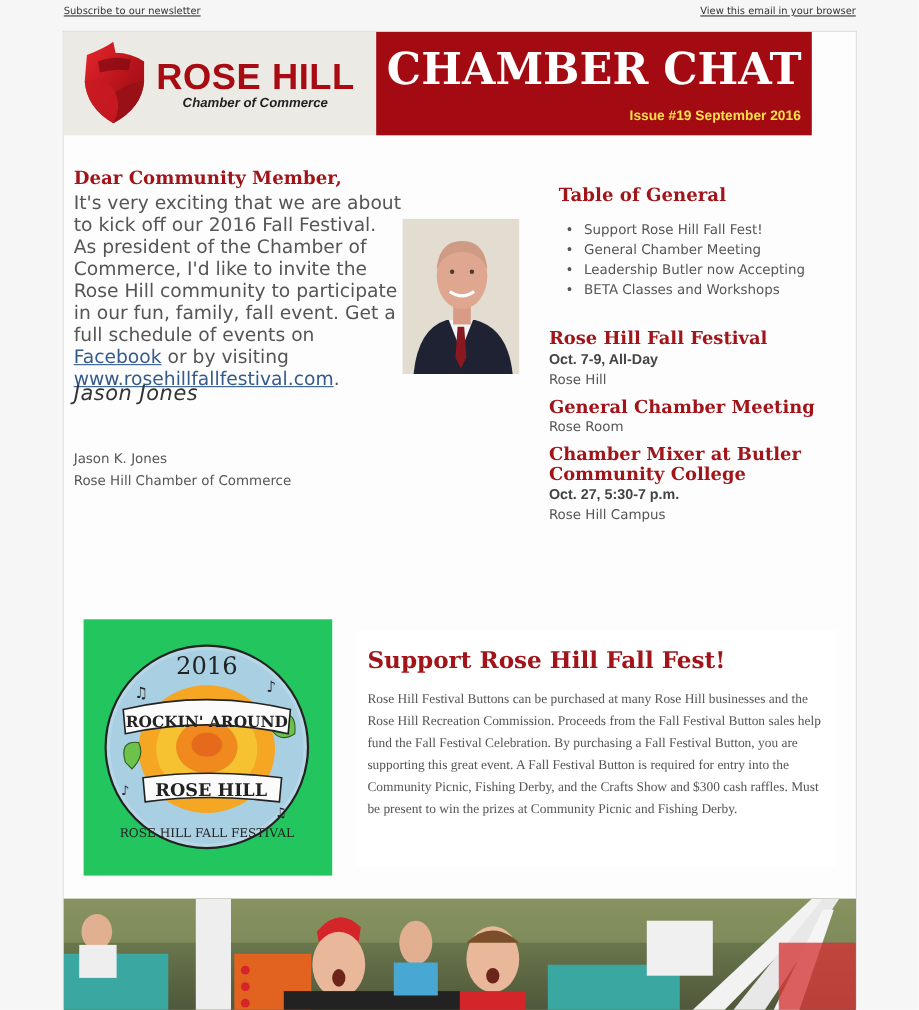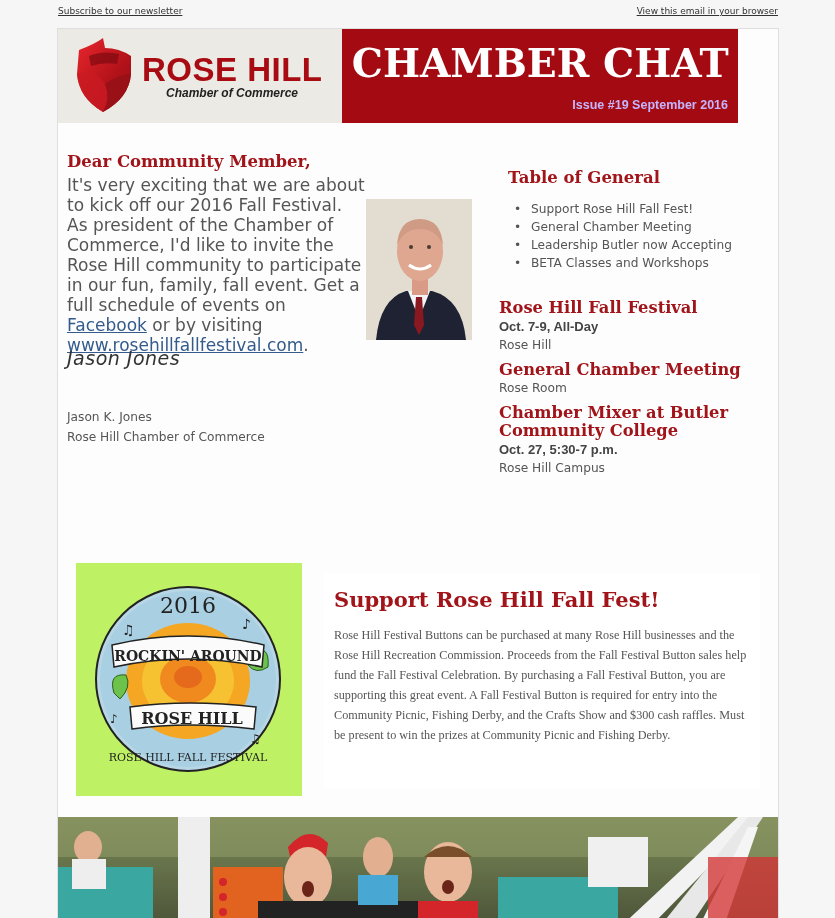--- a/index.html
+++ b/index.html
@@ -44,21 +44,21 @@
   }
   .banner-title {
     position: absolute; right: 9px; top: 14px;
     font-family: "DejaVu Serif", serif; font-weight: bold;
     font-size: 40px; color: #fff; line-height: 1; letter-spacing: 0px;
     transform: scaleX(0.98); transform-origin: right;
   }
   .banner-issue {
     position: absolute; right: 10px; top: 70px;
     font-family: "Liberation Sans", sans-serif; font-weight: bold;
-    font-size: 12.5px; color: #c4b5fd; line-height: 1;
+    font-size: 12.5px; color: #fde047; line-height: 1;
   }
 
   .serif-h { font-family: "DejaVu Serif", serif; font-weight: bold; color: #a0141a; }
 
   .letter { position: absolute; left: 9px; top: 122px; width: 410px; }
   .letter h2 { font-size: 16.5px; line-height: 22px; }
   .letter-body {
     position: absolute; left: 0; top: 24px; width: 300px;
     font-size: 17px; line-height: 20px; color: #555;
   }
@@ -86,21 +86,21 @@
   .events { position: absolute; left: 441px; top: 270px; width: 270px; }
   .event { margin-bottom: 7px; }
   .event h4 { font-size: 16.3px; line-height: 18px; }
   .event .when {
     font-family: "Liberation Sans", sans-serif; font-weight: bold;
     font-size: 13px; color: #444; line-height: 18px; margin-top: 1px;
   }
   .event .where { font-size: 12.2px; line-height: 18px; color: #555; }
 
   .feature-img-box {
-    position: absolute; left: 18px; top: 534px; width: 226px; height: 233px; background: #bef264;
+    position: absolute; left: 18px; top: 534px; width: 226px; height: 233px; background: #22c55e;
   }
   .badge { position: absolute; left: 16px; top: 20px; width: 192px; height: 192px; }
   .feature-text-box {
     position: absolute; left: 266px; top: 544px; width: 436px; height: 215px; background: #fff;
   }
   .feature-text-box h2 {
     position: absolute; left: 10px; top: 13px; font-size: 21px; line-height: 28px;
   }
   .feature-text-box p {
     position: absolute; left: 10px; top: 52px; width: 424px;

